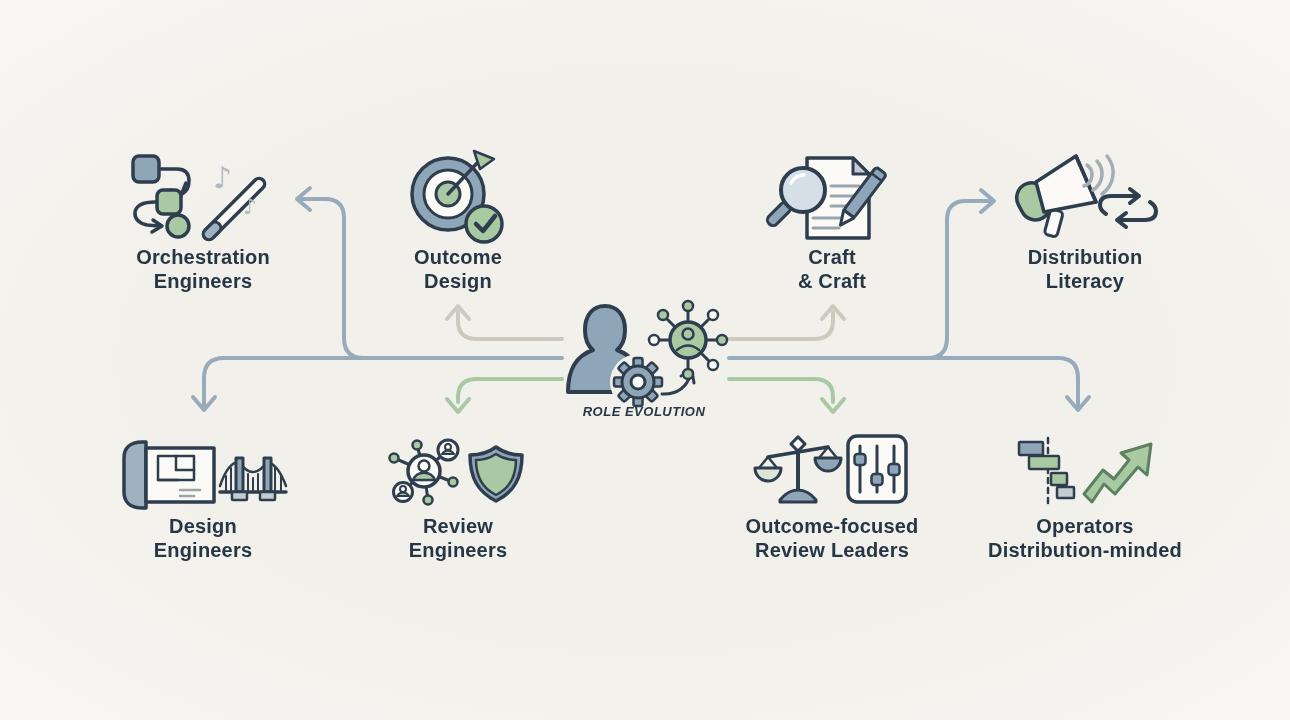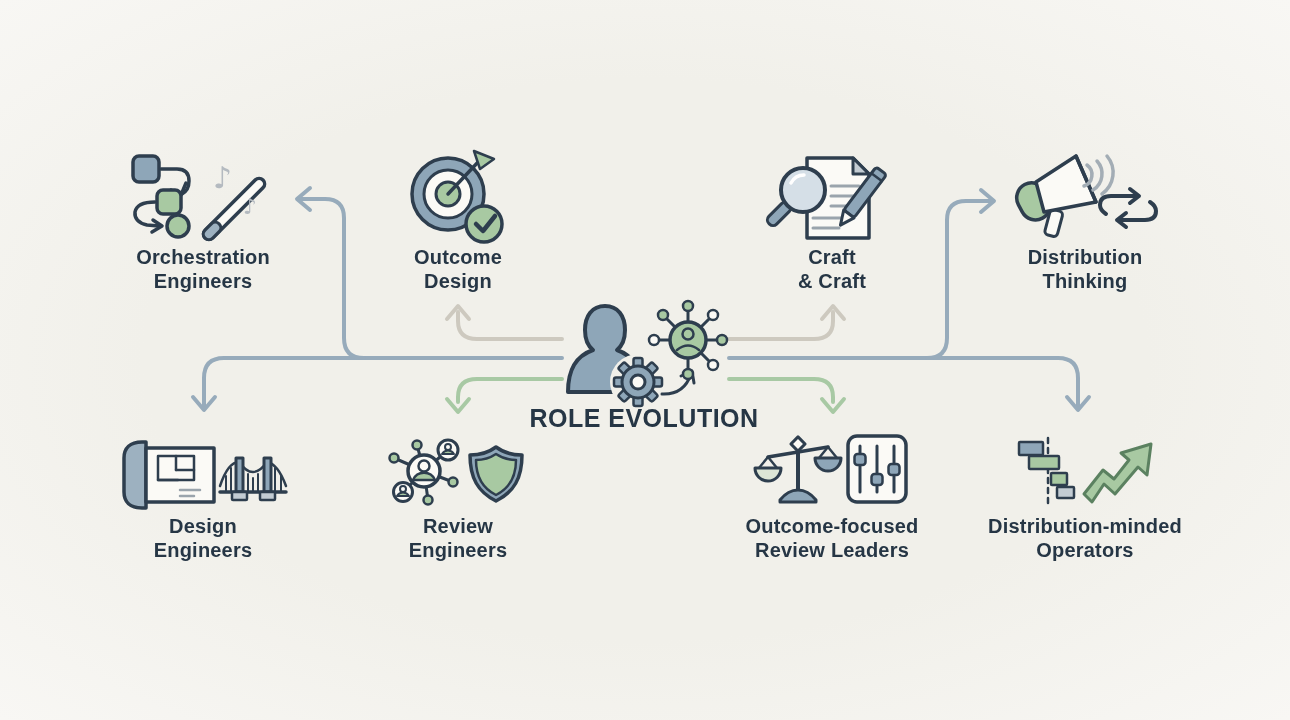--- a/index.html
+++ b/index.html
@@ -7,22 +7,22 @@
     position:relative; width:1290px; height:720px; overflow:hidden;
     background: radial-gradient(ellipse at center, var(--bg-center) 0%, var(--bg-center) 55%, var(--bg-edge) 100%);
     font-family:"Liberation Sans", sans-serif;
   }
   .abs { position:absolute; }
   .node-label {
     position:absolute; text-align:center; font-weight:700; font-size:20px;
     color:var(--text); line-height:1.2; letter-spacing:.2px;
   }
   .center-label {
-    position:absolute; text-align:center; font-weight:700; font-size:25px;
-    color:var(--text); letter-spacing:.5px;
+    position:absolute; text-align:center; font-weight:700; font-size:13px;
+    color:var(--text); letter-spacing:.5px;font-style:italic;
   }
   svg { display:block; overflow:visible; }
   .ol   { stroke:var(--outline); stroke-linecap:round; stroke-linejoin:round; }
   .w2   { stroke-width:2; }
   .w25  { stroke-width:2.5; }
   .w3   { stroke-width:3; }
   .w35  { stroke-width:3.5; }
   .w4   { stroke-width:4; }
   .w5   { stroke-width:4.5; }
   .fn   { fill:none; }
@@ -227,21 +227,21 @@
     </g>
     <g>
       <path class="fn ol w4" d="M 96 62 Q 90 58 90 53 Q 90 44 101 44 L 126 44"></path>
       <path class="fn ol w4" d="M 120 37 L 129 44 L 120 51"></path>
       <path class="fn ol w4" d="M 140 50 Q 146 54 146 59 Q 146 68 135 68 L 110 68"></path>
       <path class="fn ol w4" d="M 116 61 L 107 68 L 116 75"></path>
     </g>
   </svg>
   <div class="node-label" style="left:980px;top:245px;width:210px">
     <div>Distribution</div>
-    <div>Thinking</div>
+    <div>Literacy</div>
   </div>
 
   <svg class="abs" style="left:118px;top:440px" width="170" height="72" viewBox="0 0 170 72">
     <g>
       <path class="f-steel2 ol w35" d="M 24 2 C 12 2 6 8 6 18 L 6 52 C 6 62 12 68 24 68 L 28 68 L 28 2 Z"></path>
       <rect class="f-paper ol w35" x="28" y="8" width="68" height="54"></rect>
       <g class="fn ol w25">
         <rect x="40" y="16" width="36" height="24"></rect>
         <path d="M 58 16 L 58 30"></path>
           <path d="M 58 30 L 76 30"></path>
@@ -351,17 +351,17 @@
       <rect class="f-steel ol w25" x="14" y="10" width="24" height="13" rx="1"></rect>
       <rect class="f-green ol w25" x="24" y="24" width="30" height="13" rx="1"></rect>
       <rect class="f-green ol w25" x="46" y="41" width="16" height="12" rx="1"></rect>
       <rect class="f-pale ol w25" x="52" y="55" width="17" height="11" rx="1"></rect>
     </g>
     <g>
       <path fill="var(--green)" stroke="var(--green-dark)" stroke-width="3" stroke-linejoin="round" d="M 79 62 L 98 38 L 109 47 L 124 28 L 116 21 L 146 12 L 142 43 L 133 35 L 110 62 L 99 52 L 87 70 Z"></path>
     </g>
   </svg>
   <div class="node-label" style="left:965px;top:514px;width:240px">
+    <div>Operators</div>
     <div>Distribution-minded</div>
-    <div>Operators</div>
   </div>
 
 </div>
 
 </body></html>

